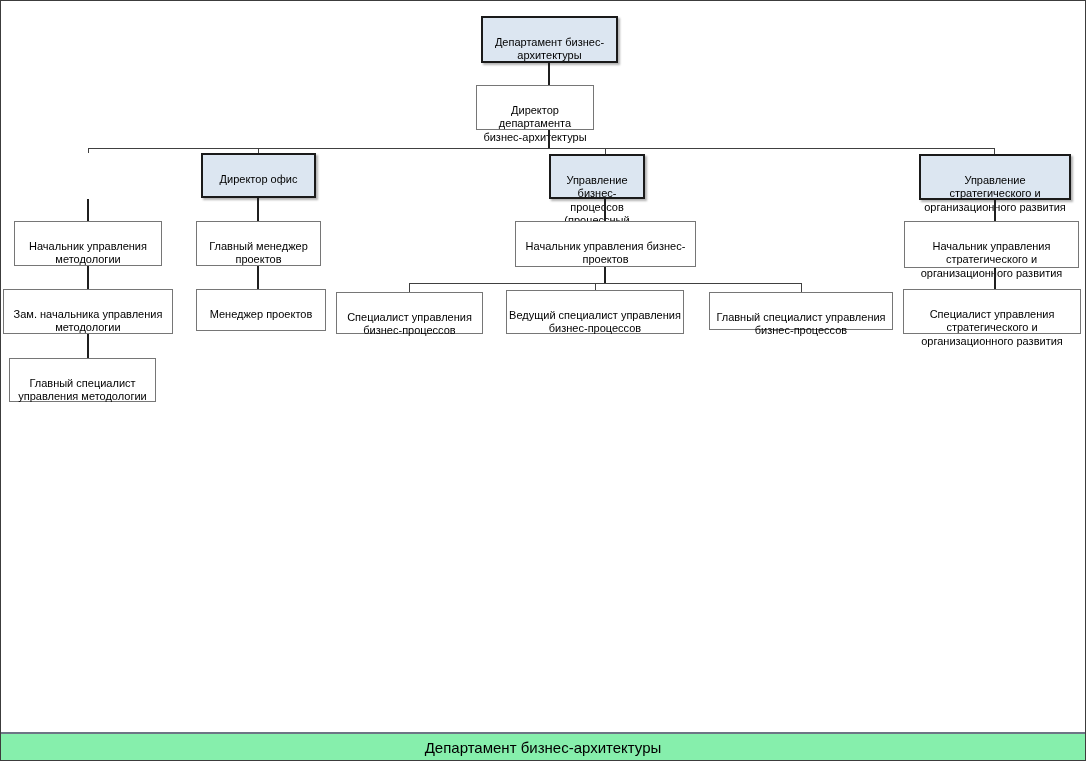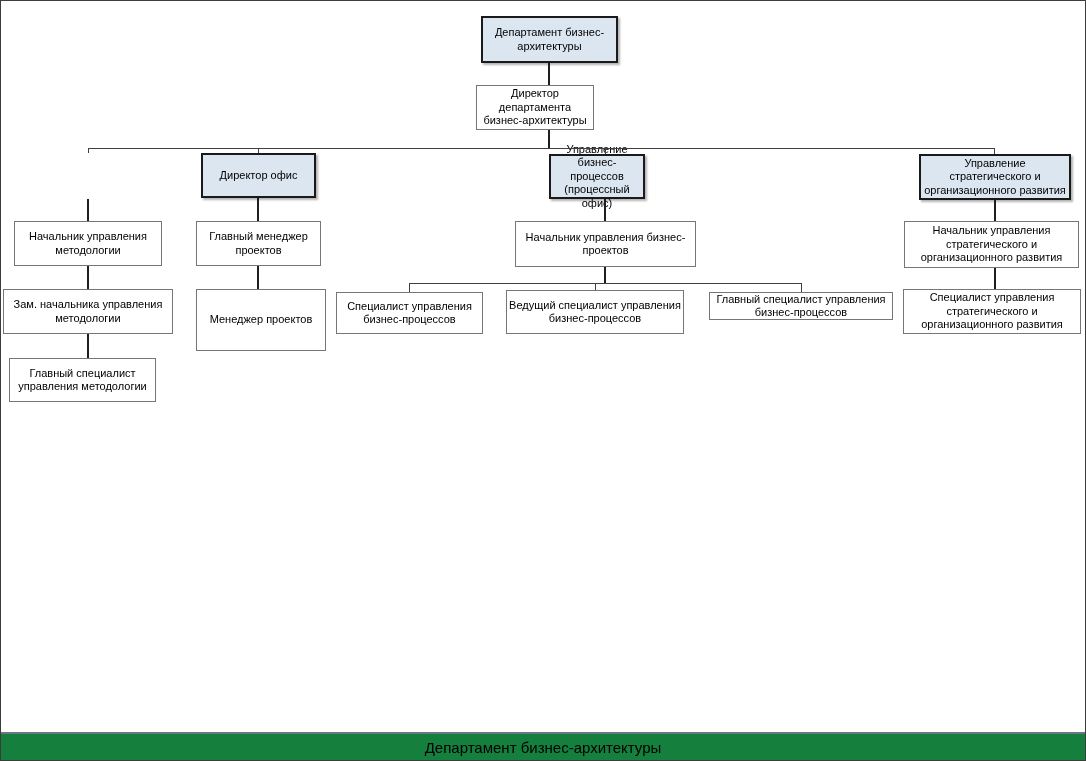--- a/index.html
+++ b/index.html
@@ -10,39 +10,39 @@
     border:1px solid #3c3c3c;
     background:#ffffff;
     font-family:"Liberation Sans","DejaVu Sans",sans-serif;
     overflow:hidden;
   }
   .node{
     position:absolute;
     box-sizing:border-box;
     background:#ffffff;
     border:1px solid #767676;
-    display:flex;align-items:center;justify-content:center;
+    display:flex;align-items:flex-start;justify-content:center;
     text-align:center;
     font-size:11px;line-height:1.22;color:#000000;
-    padding:1px 2px;
+    padding:18px 2px;
   }
   .node .lbl{white-space:pre-line;}
   .node.hl{
     background:#dce6f1;
     border:2px solid #1a1a1a;
     box-shadow:1.5px 1.5px 2px rgba(0,0,0,0.30);
   }
   .line{position:absolute;background:#404040;}
   .v1{width:1px;}
   .v2{width:2px;background:#1f1f1f;}
   .h1{height:1px;}
   .footer{
     position:absolute;left:0;right:0;bottom:0;height:28px;
     box-sizing:border-box;
-    background:#15803d;
+    background:#86efac;
     border-top:2px solid #6d7585;
     display:flex;align-items:center;justify-content:center;
     font-size:15px;color:#000000;margin-top:13px;
   }
 </style>
 </head>
 <body>
 
 <div class="canvas">
 
@@ -69,21 +69,21 @@
 управления методологии</span>
   </div>
 
   <div class="node hl" style="left:200px;top:152px;width:115px;height:45px">
     <span class="lbl">Директор офис</span>
   </div>
   <div class="node" style="left:195px;top:220px;width:125px;height:45px">
     <span class="lbl">Главный менеджер
 проектов</span>
   </div>
-  <div class="node" style="left:195px;top:288px;width:130px;height:62px">
+  <div class="node" style="left:195px;top:288px;width:130px;height:42px">
     <span class="lbl">Менеджер проектов</span>
   </div>
 
   <div class="node hl" style="left:548px;top:153px;width:96px;height:45px">
     <span class="lbl">Управление бизнес-
 процессов
 (процессный офис)</span>
   </div>
   <div class="node" style="left:514px;top:220px;width:181px;height:46px">
     <span class="lbl">Начальник управления бизнес-

